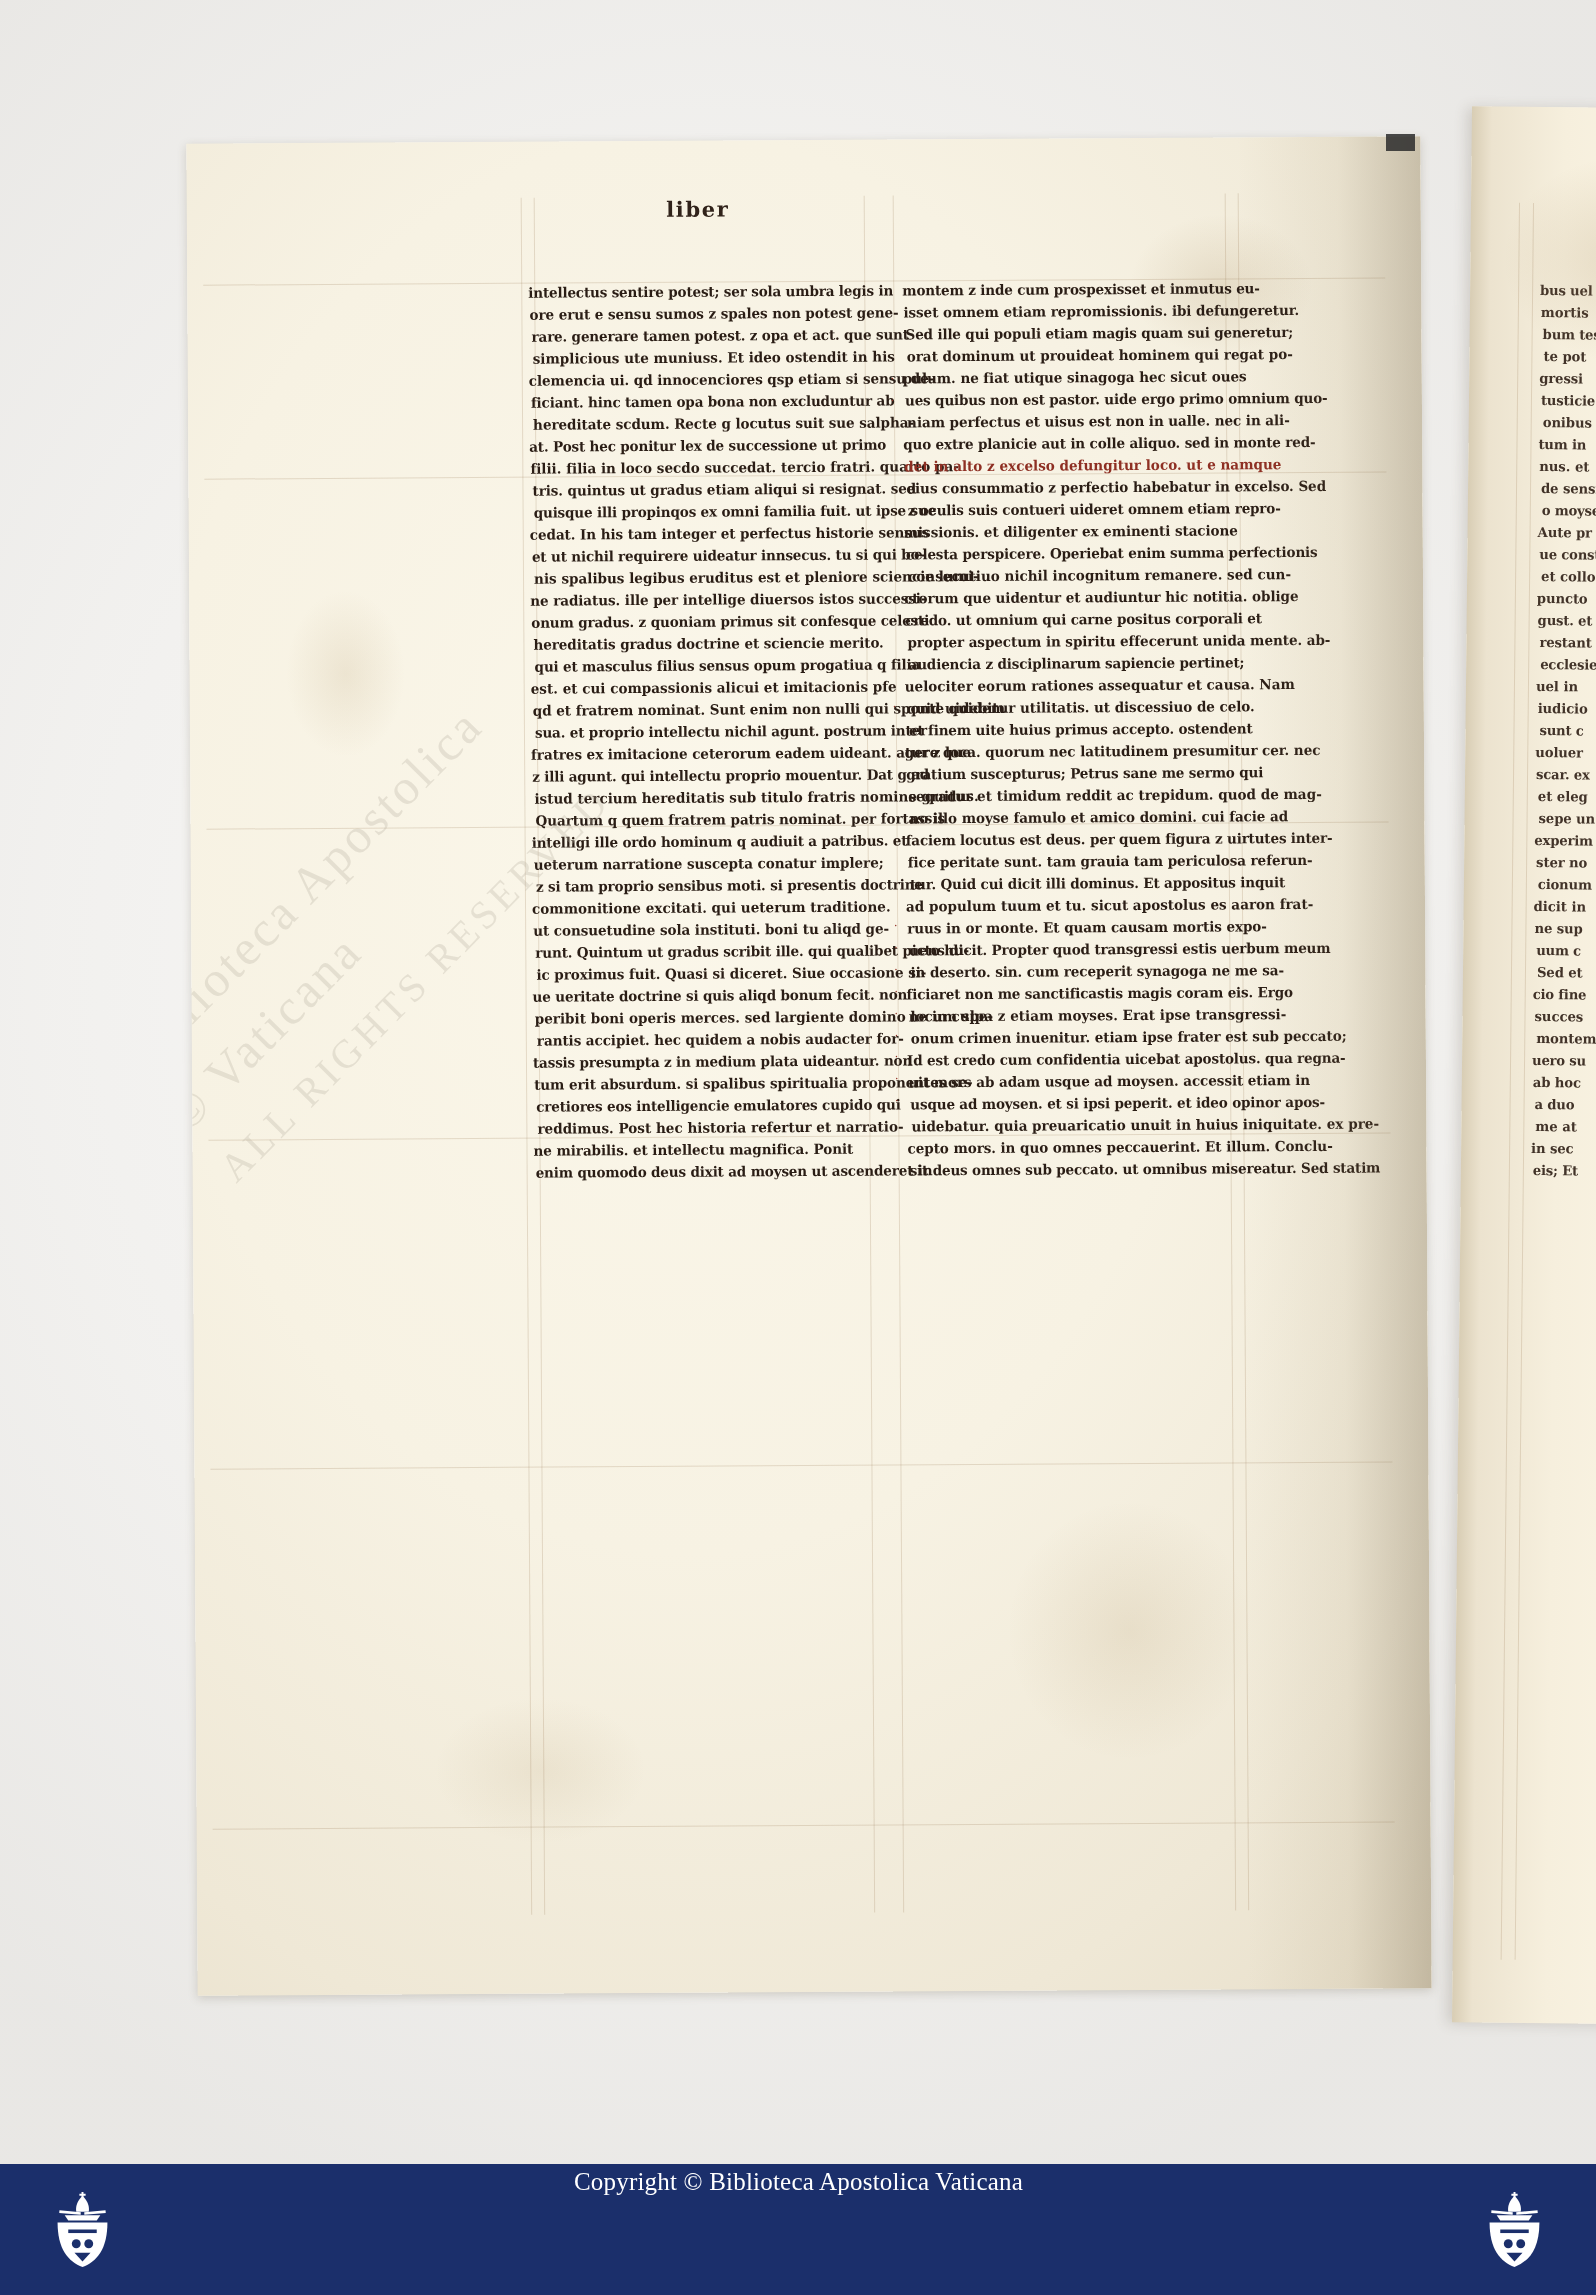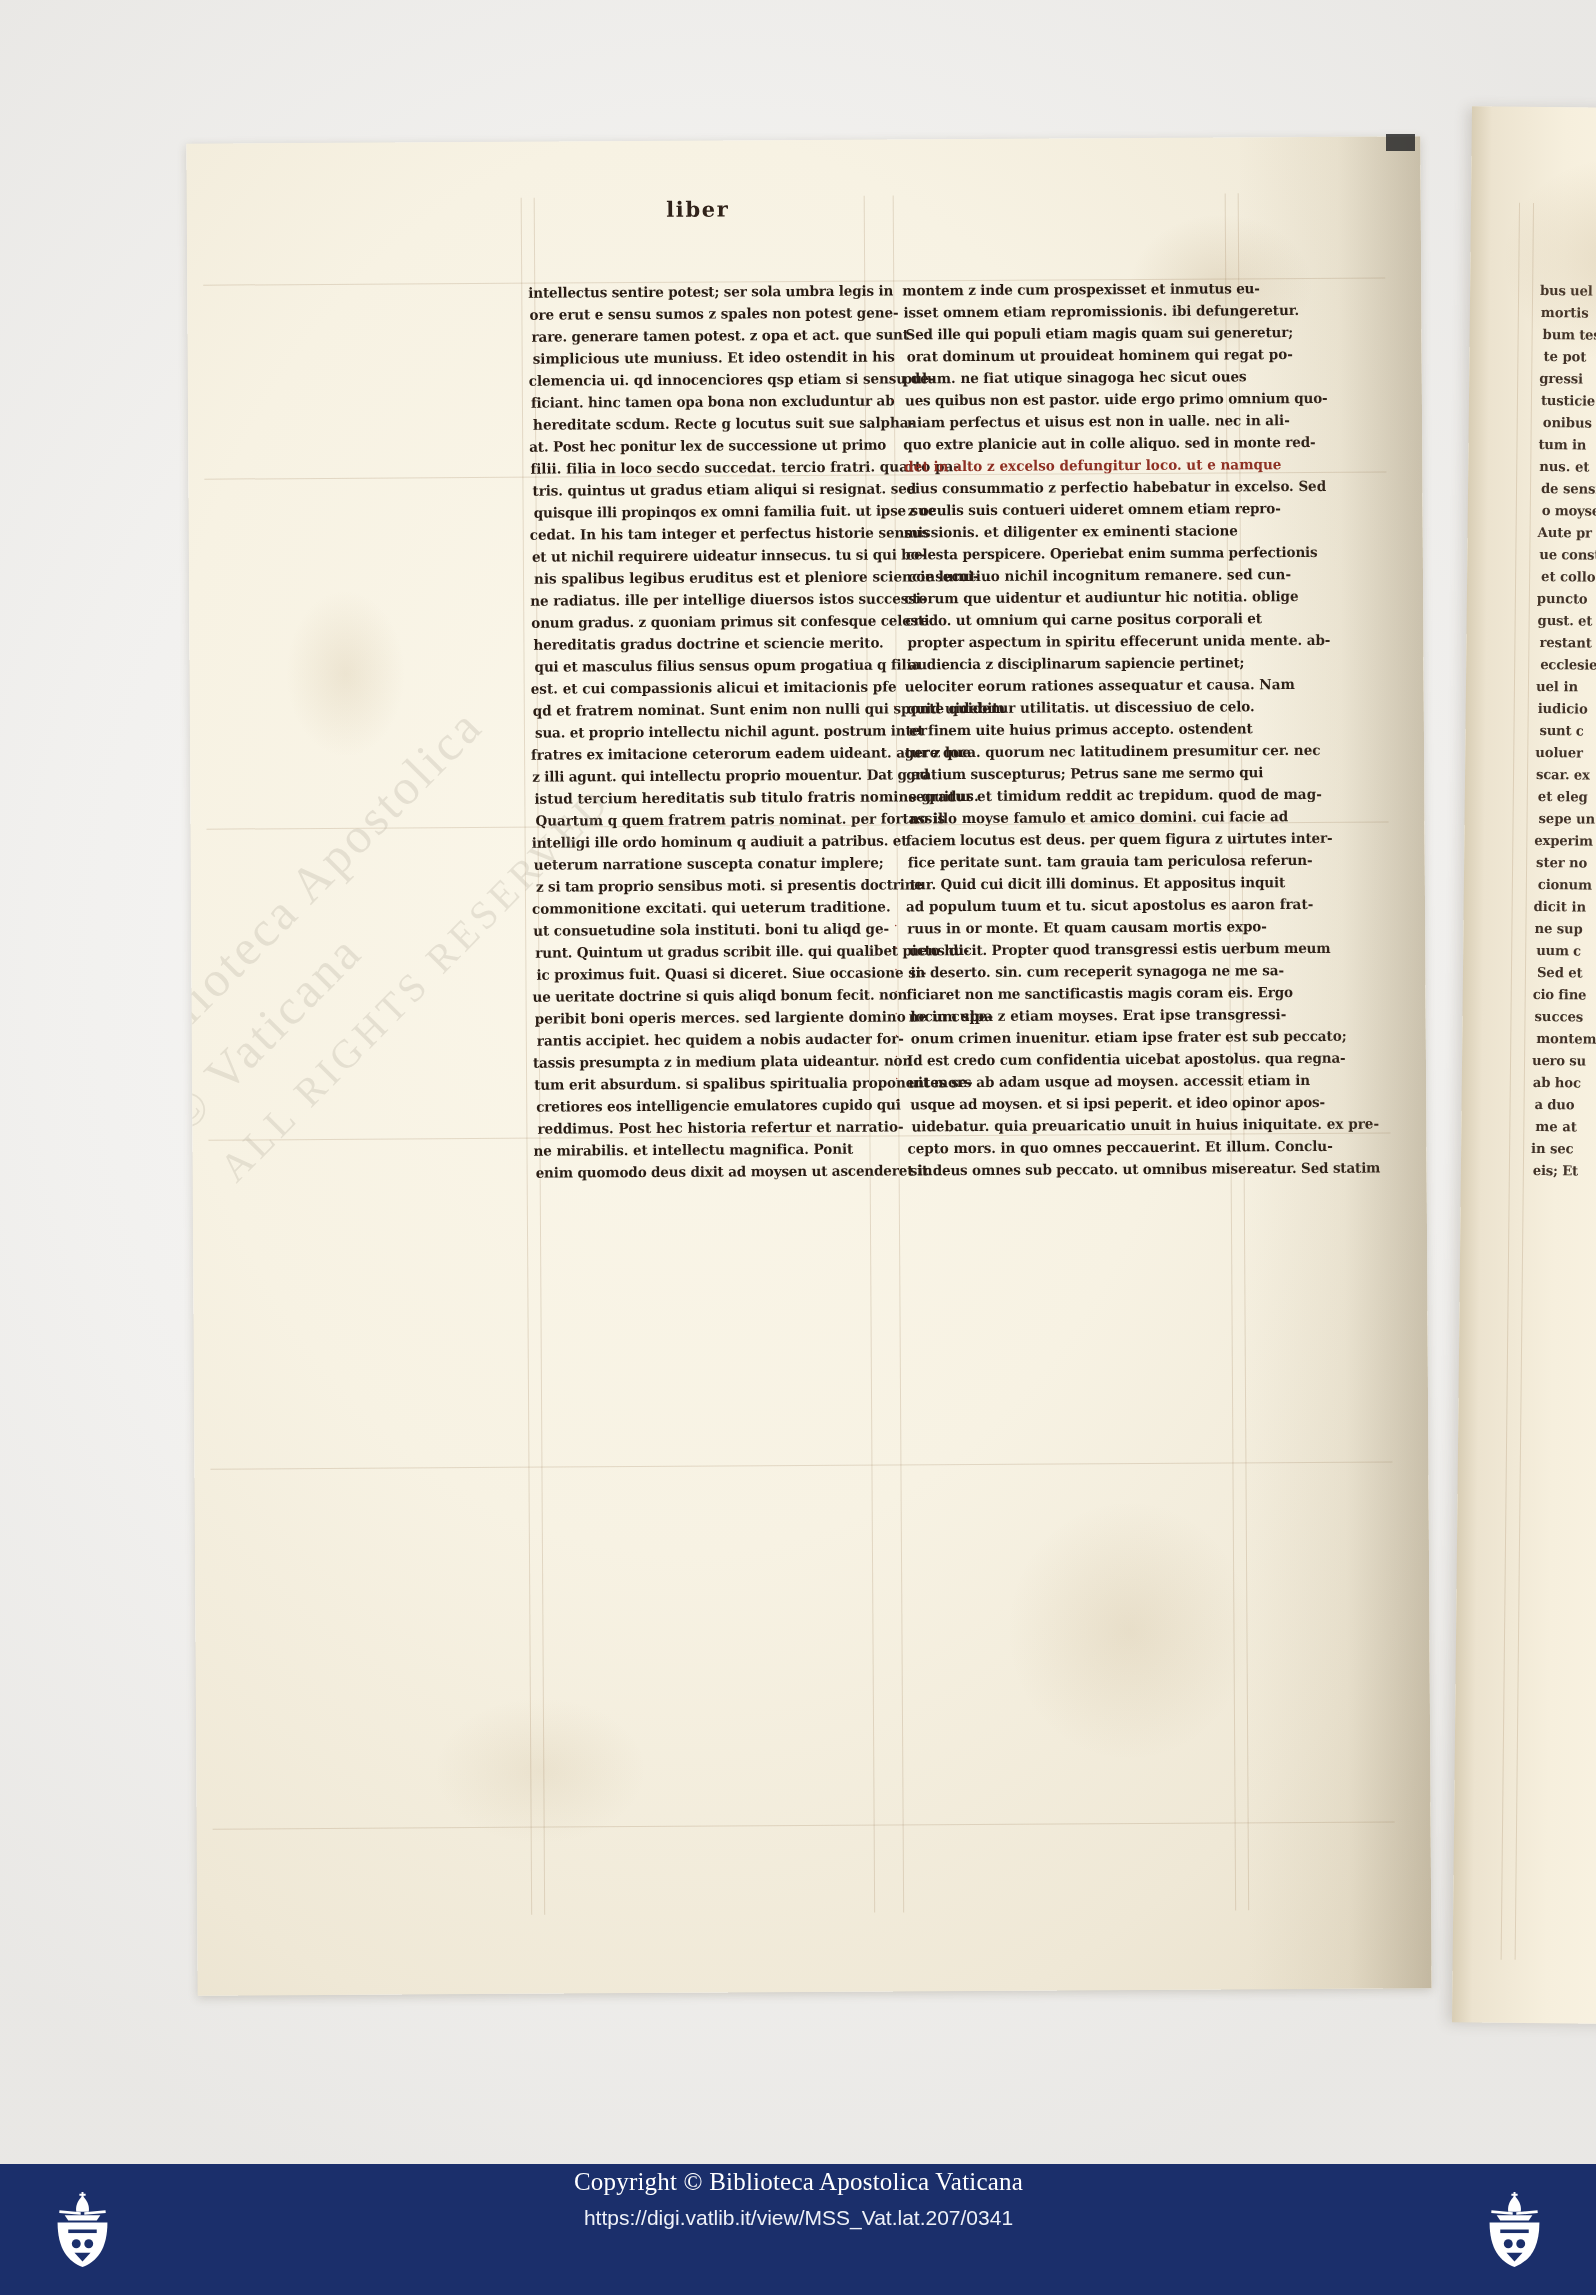--- a/index.html
+++ b/index.html
@@ -447,21 +447,20 @@
         <path d="M34 50 L66 50 L66 54 L34 54 Z"></path>
         <circle cx="43" cy="66" r="5"></circle>
         <circle cx="57" cy="66" r="5"></circle>
         <path d="M41 76 L59 76 L50 86 Z"></path>
       </g>
     </svg>
   </div>
 
   <div id="footer-center">
     <div id="copyright-line">Copyright © Biblioteca Apostolica Vaticana</div>
-    <div id="url-line">https://digi.vatlib.it/view/MSS_Vat.lat.207/0341</div>
   </div>
 
   <div class="crest" id="crest-right">
     <svg viewBox="0 0 100 100" xmlns="http://www.w3.org/2000/svg">
       <g fill="none" stroke="#ffffff" stroke-width="2.4">
         <path d="M50 12 C44 18 42 24 43 30 L57 30 C58 24 56 18 50 12 Z" fill="#ffffff" stroke="none"></path>
         <path d="M50 8 L50 14 M46.5 11 L53.5 11" stroke-width="2.2"></path>
         <path d="M30 34 L70 34 L66 40 L34 40 Z" fill="#ffffff" stroke="none"></path>
         <path d="M22 42 C22 72 34 86 50 92 C66 86 78 72 78 42 Z" fill="#ffffff" stroke="none"></path>
         <path d="M24 30 L48 32" stroke-width="3"></path>

